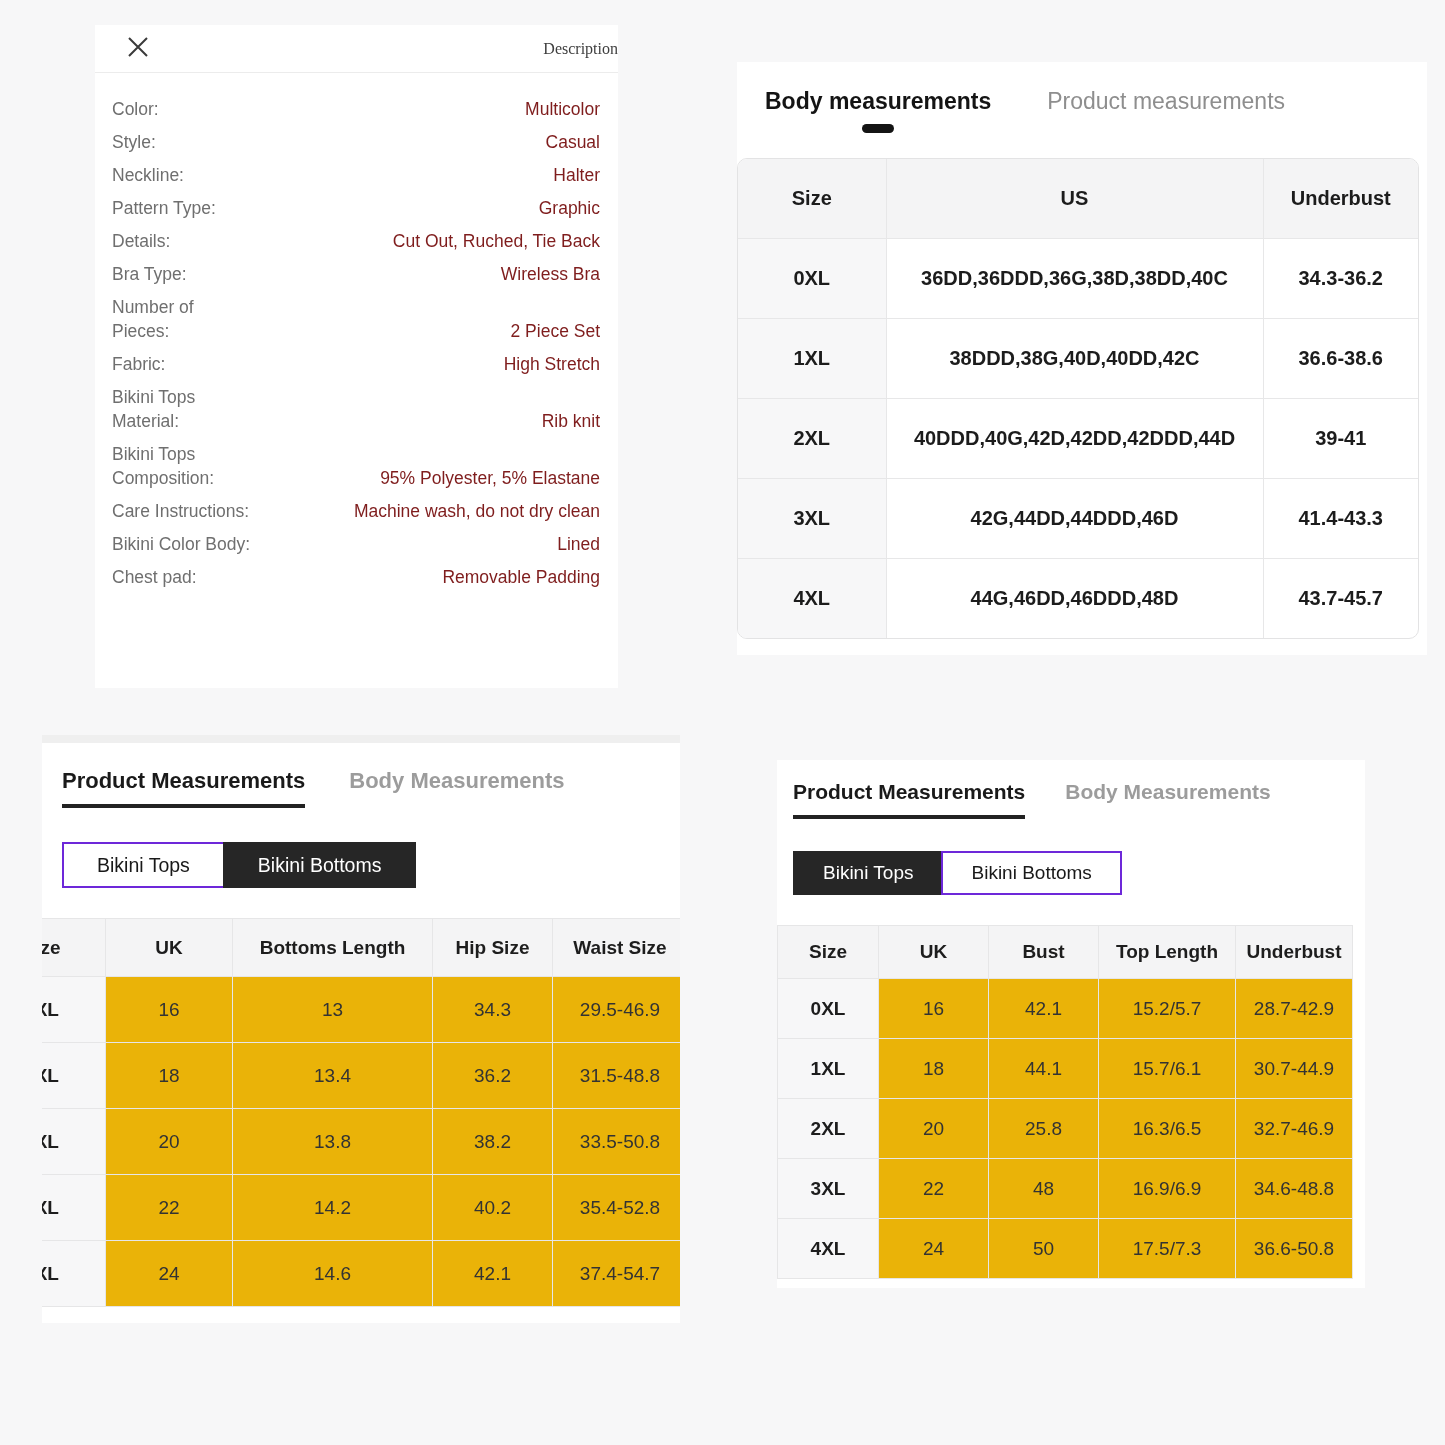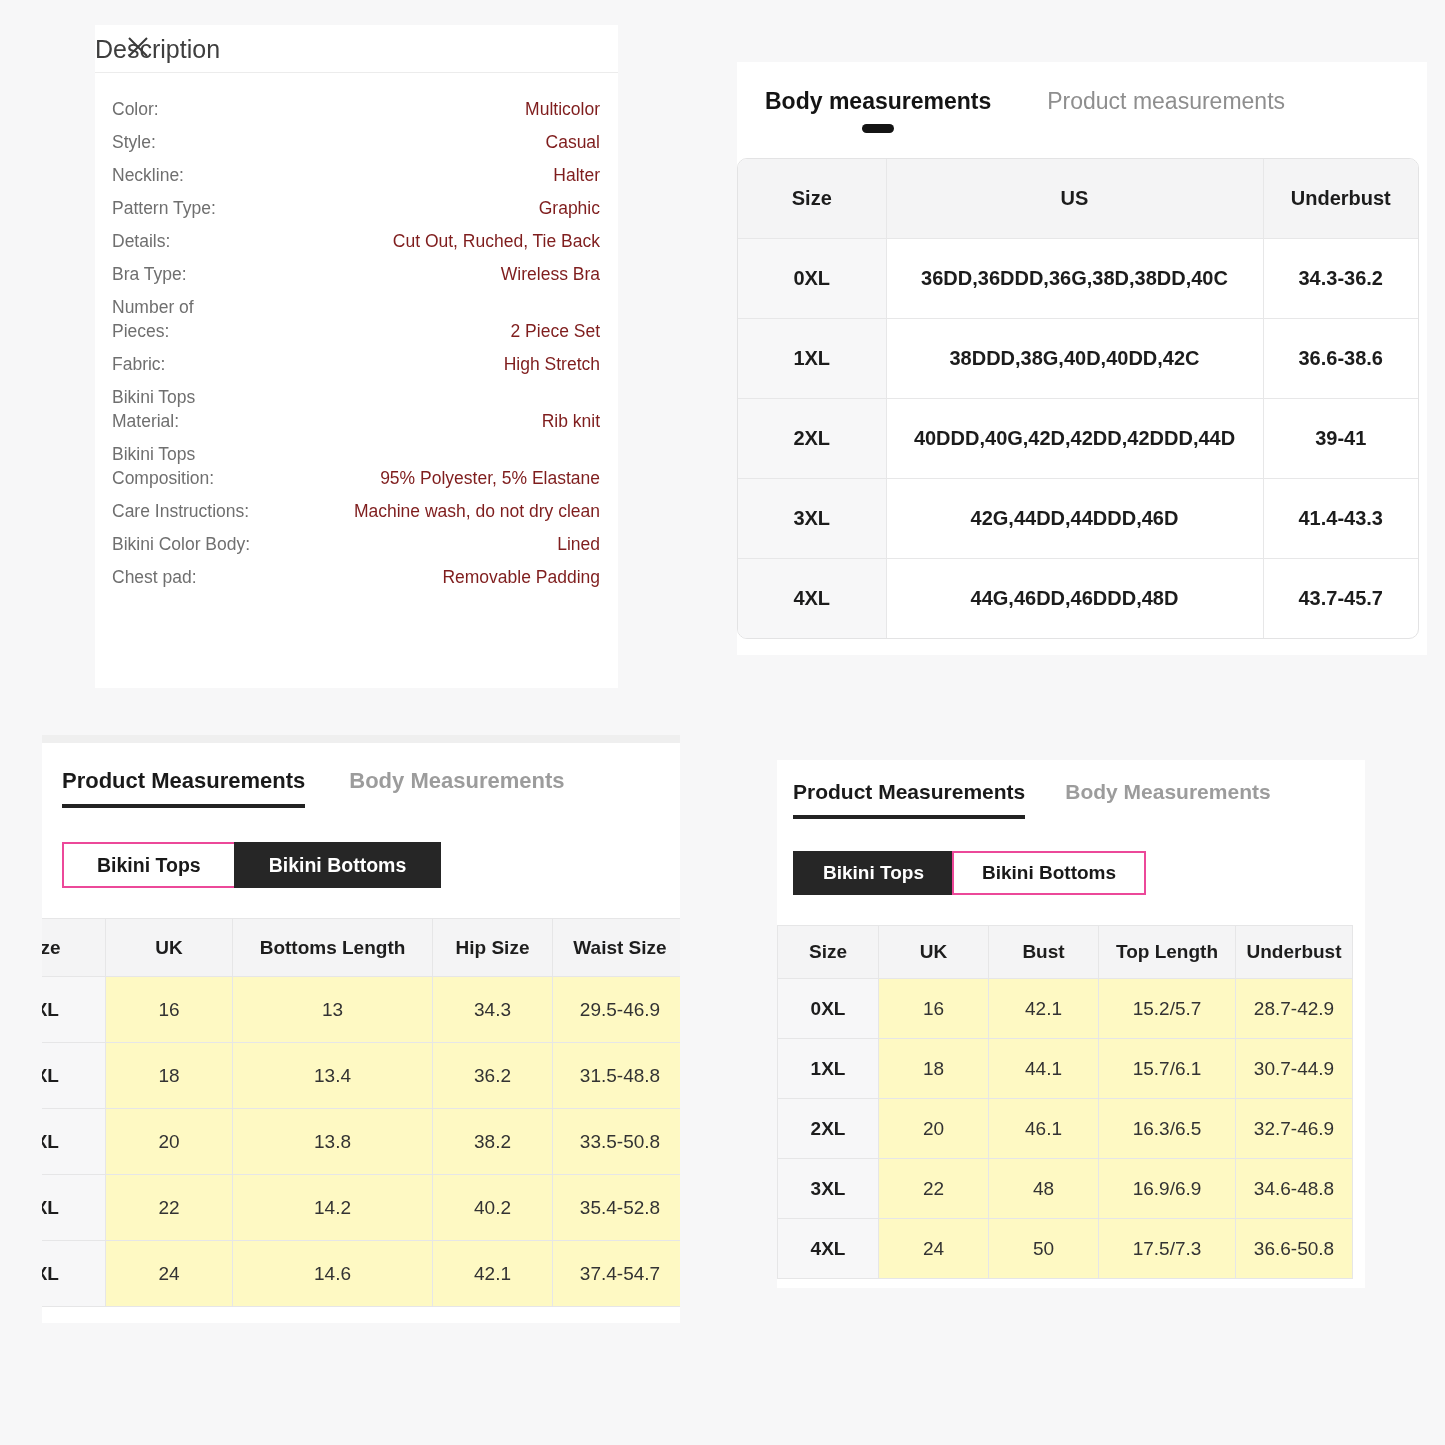--- a/index.html
+++ b/index.html
@@ -4,21 +4,21 @@
 <style>
   html,body{margin:0;padding:0;}
   body{background:#f7f7f8;font-family:"Liberation Sans","DejaVu Sans",sans-serif;-webkit-font-smoothing:antialiased;}
   .canvas{position:relative;width:1445px;height:1445px;background:#f7f7f8;overflow:hidden;}
   .card{position:absolute;background:#ffffff;}
 
   
   .desc-card{left:95px;top:25px;width:523px;height:663px;}
   .desc-header{position:relative;height:47px;border-bottom:1px solid #ececec;}
   .close-btn{position:absolute;left:28px;top:8px;width:30px;height:30px;background:none;border:none;padding:0;cursor:pointer;display:flex;align-items:center;justify-content:center;}
-  .desc-title{text-align:left;line-height:48px;font-size:25px;color:#3e3e3e;}
+  .desc-title{text-align:right;line-height:48px;font-size:16px;color:#3e3e3e;font-family:Liberation Serif, serif;}
   .desc-body{padding:24px 18px 0 17px;}
   .drow{display:flex;align-items:flex-end;margin-bottom:9px;font-size:17.5px;line-height:24px;}
   .dlabel{width:142px;color:#6f6f6f;}
   .dvalue{flex:1;color:#7f1d1d;text-align:right;}
 
   
   .bm-card{left:737px;top:62px;width:690px;height:593px;}
   .bm-tabs{display:flex;align-items:flex-start;padding:24px 0 0 28px;}
   .bm-tabcol{display:flex;flex-direction:column;align-items:center;}
   .bm-tab{font-size:23px;line-height:30px;cursor:pointer;}
@@ -33,29 +33,29 @@
   .bm-table thead th{background:#f4f4f5;}
   .bm-table tbody td:first-child{background:#f7f7f8;}
 
   
   .pm-head{display:flex;align-items:flex-start;}
   .pm-active-wrap{display:flex;flex-direction:column;cursor:pointer;}
   .pm-tab-active{font-size:22px;font-weight:700;color:#1a1a1a;line-height:28px;}
   .pm-underline{height:4px;background:#222222;margin-top:9px;}
   .pm-tab-inactive{font-size:22px;font-weight:700;color:#9c9c9c;line-height:28px;cursor:pointer;}
   .toggle{display:flex;}
-  .toggle-btn{height:46px;box-sizing:border-box;display:flex;align-items:center;justify-content:center;font-size:19.5px;padding:0 33px;background:#ffffff;border:2px solid #ec4899;color:#191919;cursor:pointer;font-family:inherit;font-weight:bold;}
+  .toggle-btn{height:46px;box-sizing:border-box;display:flex;align-items:center;justify-content:center;font-size:19.5px;padding:0 33px;background:#ffffff;border:2px solid #6d28d9;color:#191919;cursor:pointer;font-family:inherit;}
   .toggle-btn+.toggle-btn{margin-left:-2px;text-align:center;}
   .toggle-btn.selected{background:#262626;border-color:#262626;color:#ffffff;}
 
   
   .meas-table{border-collapse:collapse;table-layout:fixed;}
   .meas-table th,.meas-table td{border:1px solid #e6e6e7;text-align:center;vertical-align:middle;padding:0 4px;overflow:hidden;}
   .meas-table th{background:#f4f4f5;font-size:19px;font-weight:700;color:#1d1d1d;}
-  .meas-table td{font-size:19px;color:#333333;background:#fef9c3;}
+  .meas-table td{font-size:19px;color:#333333;background:#eab308;}
   .meas-table td:first-child{background:#f7f7f8;font-weight:700;color:#1d1d1d;}
 
   
   .bl-card{left:42px;top:735px;width:638px;height:588px;}
   .bl-strip{height:8px;background:#efefef;}
   .bl-card .pm-head{padding:24px 0 0 20px;}
   .bl-card .pm-tab-inactive{margin-left:44px;}
   .bl-card .toggle{margin:34px 0 0 20px;}
   .bl-scroll{margin-top:30px;width:638px;overflow:hidden;}
   .bl-table{width:710px;margin-left:-65px;}
@@ -312,21 +312,21 @@
           <tr>
               <td>1XL</td>
               <td>18</td>
               <td>44.1</td>
               <td>15.7/6.1</td>
               <td>30.7-44.9</td>
             </tr>
           <tr>
               <td>2XL</td>
               <td>20</td>
-              <td>46.1</td>
+              <td>25.8</td>
               <td>16.3/6.5</td>
               <td>32.7-46.9</td>
             </tr>
           <tr>
               <td>3XL</td>
               <td>22</td>
               <td>48</td>
               <td>16.9/6.9</td>
               <td>34.6-48.8</td>
             </tr>

